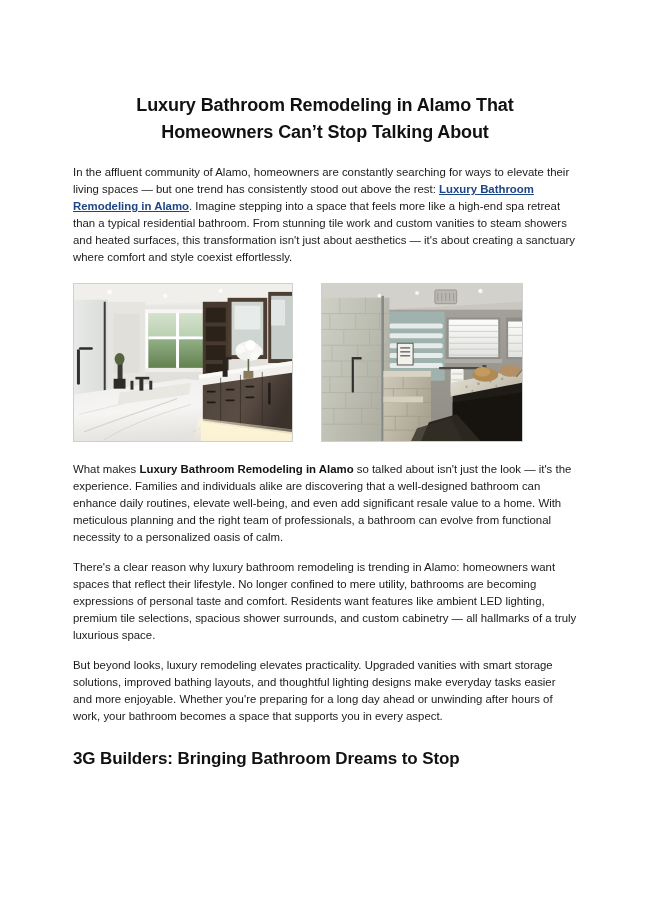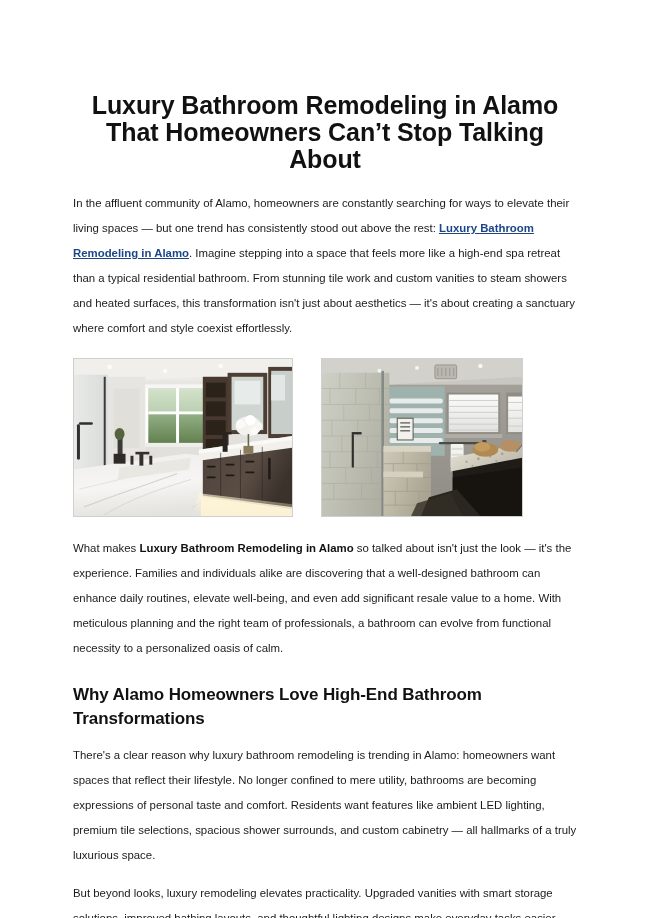--- a/index.html
+++ b/index.html
@@ -24,41 +24,41 @@
     box-sizing: border-box;
     padding: 0;
   }
   .content {
     position: absolute;
     left: 73px;
     top: 92px;
     width: 504px;
   }
   h1.doc-title {
-    font-size: 25px;
+    font-size: 18px;
     line-height: 27px;
     font-weight: bold;
     text-align: center;
     margin: 0 0 18px 0;
     padding: 0 14px;
     letter-spacing: -0.1px;
     color: #111111;
   }
   h2.section-heading {
     font-size: 17px;
     line-height: 24px;
     font-weight: bold;
     margin: 22px 0 12px 0;
     padding: 0;
     color: #111111;
     letter-spacing: -0.1px;
   }
   p.body-para {
     font-size: 11.4px;
-    line-height: 25px;
+    line-height: 17px;
     margin: 0 0 13px 0;
     padding: 0;
     color: #1a1a1a;
     text-align: left;
   }
   .inline-link {
     color: #1c4587;
     font-weight: bold;
     text-decoration: underline;
   }
@@ -359,21 +359,20 @@
           <path d="M132 120 L202 110 L202 159 L132 159 Z" fill="#17140f"></path>
           <path d="M108 140 L136 132 L160 159 L100 159 Z" fill="#2b2620"></path>
           <path d="M96 146 L130 136 L142 159 L90 159 Z" fill="#332e26" opacity="0.8"></path>
         </svg>
       </div>
 
     </div>
 
     <p class="body-para"><span>What makes </span><span class="inline-strong">Luxury Bathroom Remodeling in Alamo</span><span> so talked about isn't just the look — it's the experience. Families and individuals alike are discovering that a well-designed bathroom can enhance daily routines, elevate well-being, and even add significant resale value to a home. With meticulous planning and the right team of professionals, a bathroom can evolve from functional necessity to a personalized oasis of calm.</span></p>
 
-    <h2 class="section-heading">Why Alamo Homeowners Love High-End Bathroom Transformations</h2>
 
     <p class="body-para">There's a clear reason why luxury bathroom remodeling is trending in Alamo: homeowners want spaces that reflect their lifestyle. No longer confined to mere utility, bathrooms are becoming expressions of personal taste and comfort. Residents want features like ambient LED lighting, premium tile selections, spacious shower surrounds, and custom cabinetry — all hallmarks of a truly luxurious space.</p>
 
     <p class="body-para">But beyond looks, luxury remodeling elevates practicality. Upgraded vanities with smart storage solutions, improved bathing layouts, and thoughtful lighting designs make everyday tasks easier and more enjoyable. Whether you're preparing for a long day ahead or unwinding after hours of work, your bathroom becomes a space that supports you in every aspect.</p>
 
     <h2 class="section-heading">3G Builders: Bringing Bathroom Dreams to Stop</h2>
 
   </div>
 </div>
 

